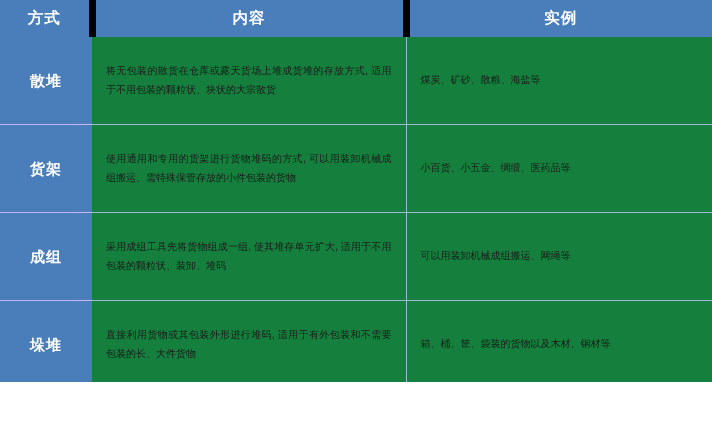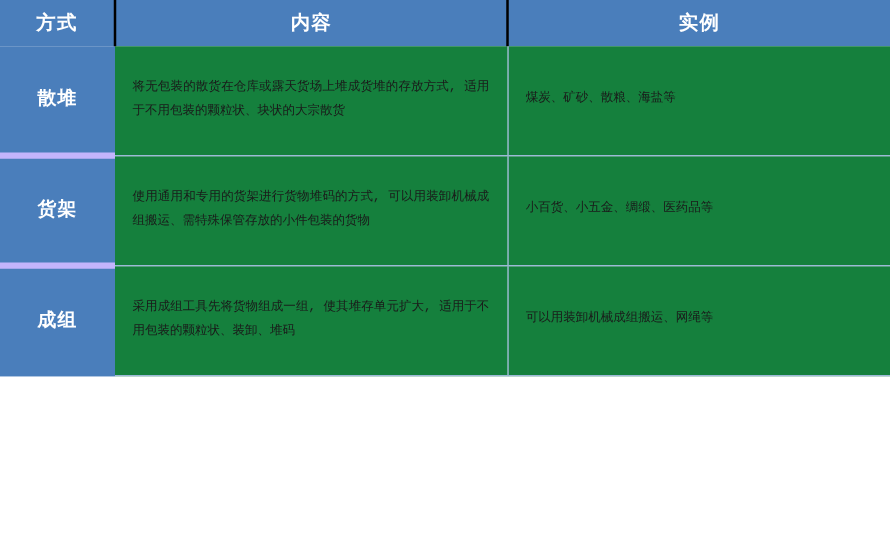--- a/index.html
+++ b/index.html
@@ -10,21 +10,20 @@
   body {
     width: 712px;
     height: 427px;
     font-family: "Liberation Sans", sans-serif;
   }
   #table-wrap {
     width: 712px;
     height: 382px;
     box-sizing: border-box;
     overflow: hidden;
-    font-family: Liberation Mono, monospace;
   }
   table.storage-table {
     border-collapse: collapse;
     width: 712px;
     table-layout: fixed;
   }
   table.storage-table col.col-method { width: 92px; }
   table.storage-table col.col-content { width: 314px; }
   table.storage-table col.col-example { width: 306px; }
 
@@ -34,41 +33,41 @@
     color: #ffffff;
     font-size: 15.5px;
     font-weight: bold;
     text-align: center;
     height: 37px;
     padding: 0;
     border: none;
     letter-spacing: 1px;
   }
   thead th.th-sep {
-    border-left: 2px solid #000000;
+    border-left: 7px solid #000000;
   }
 
   
   tbody td {
     font-size: 10px;
     color: #1a1a1a;
     line-height: 1.85;
     vertical-align: middle;
     padding: 25px 12px;
     border-bottom: 1px solid #9db9d8;
     background: #15803d;
   }
   tbody td.cell-method {
     background: #4a7ebb;
     color: #ffffff;
     font-weight: bold;
     text-align: center;
     font-size: 15px;
     padding: 9px 4px;
-    border-bottom: 5px solid #c4b5fd;
+    border-bottom: 1px solid #c4b5fd;
     letter-spacing: 1px;
   }
   tbody tr:last-child td.cell-method {
     border-bottom: 1px solid #4a7ebb;
   }
   tbody td.cell-content {
     border-left: none;
     border-right: 1px solid #9db9d8;
     padding-left: 14px;
     padding-right: 14px;
@@ -110,15 +109,20 @@
       <tr>
         <td class="cell-method">货架</td>
         <td class="cell-content">使用通用和专用的货架进行货物堆码的方式, 可以用装卸机械成组搬运、需特殊保管存放的小件包装的货物</td>
         <td class="cell-example">小百货、小五金、绸缎、医药品等</td>
       </tr>
       <tr>
         <td class="cell-method">成组</td>
         <td class="cell-content">采用成组工具先将货物组成一组, 使其堆存单元扩大, 适用于不用包装的颗粒状、装卸、堆码</td>
         <td class="cell-example">可以用装卸机械成组搬运、网绳等</td>
       </tr>
+      <tr>
+        <td class="cell-method">垛堆</td>
+        <td class="cell-content">直接利用货物或其包装外形进行堆码, 适用于有外包装和不需要包装的长、大件货物</td>
+        <td class="cell-example">箱、桶、筐、袋装的货物以及木材、钢材等</td>
+      </tr>
     </tbody>
   </table>
 </div>
 
 </body></html>

